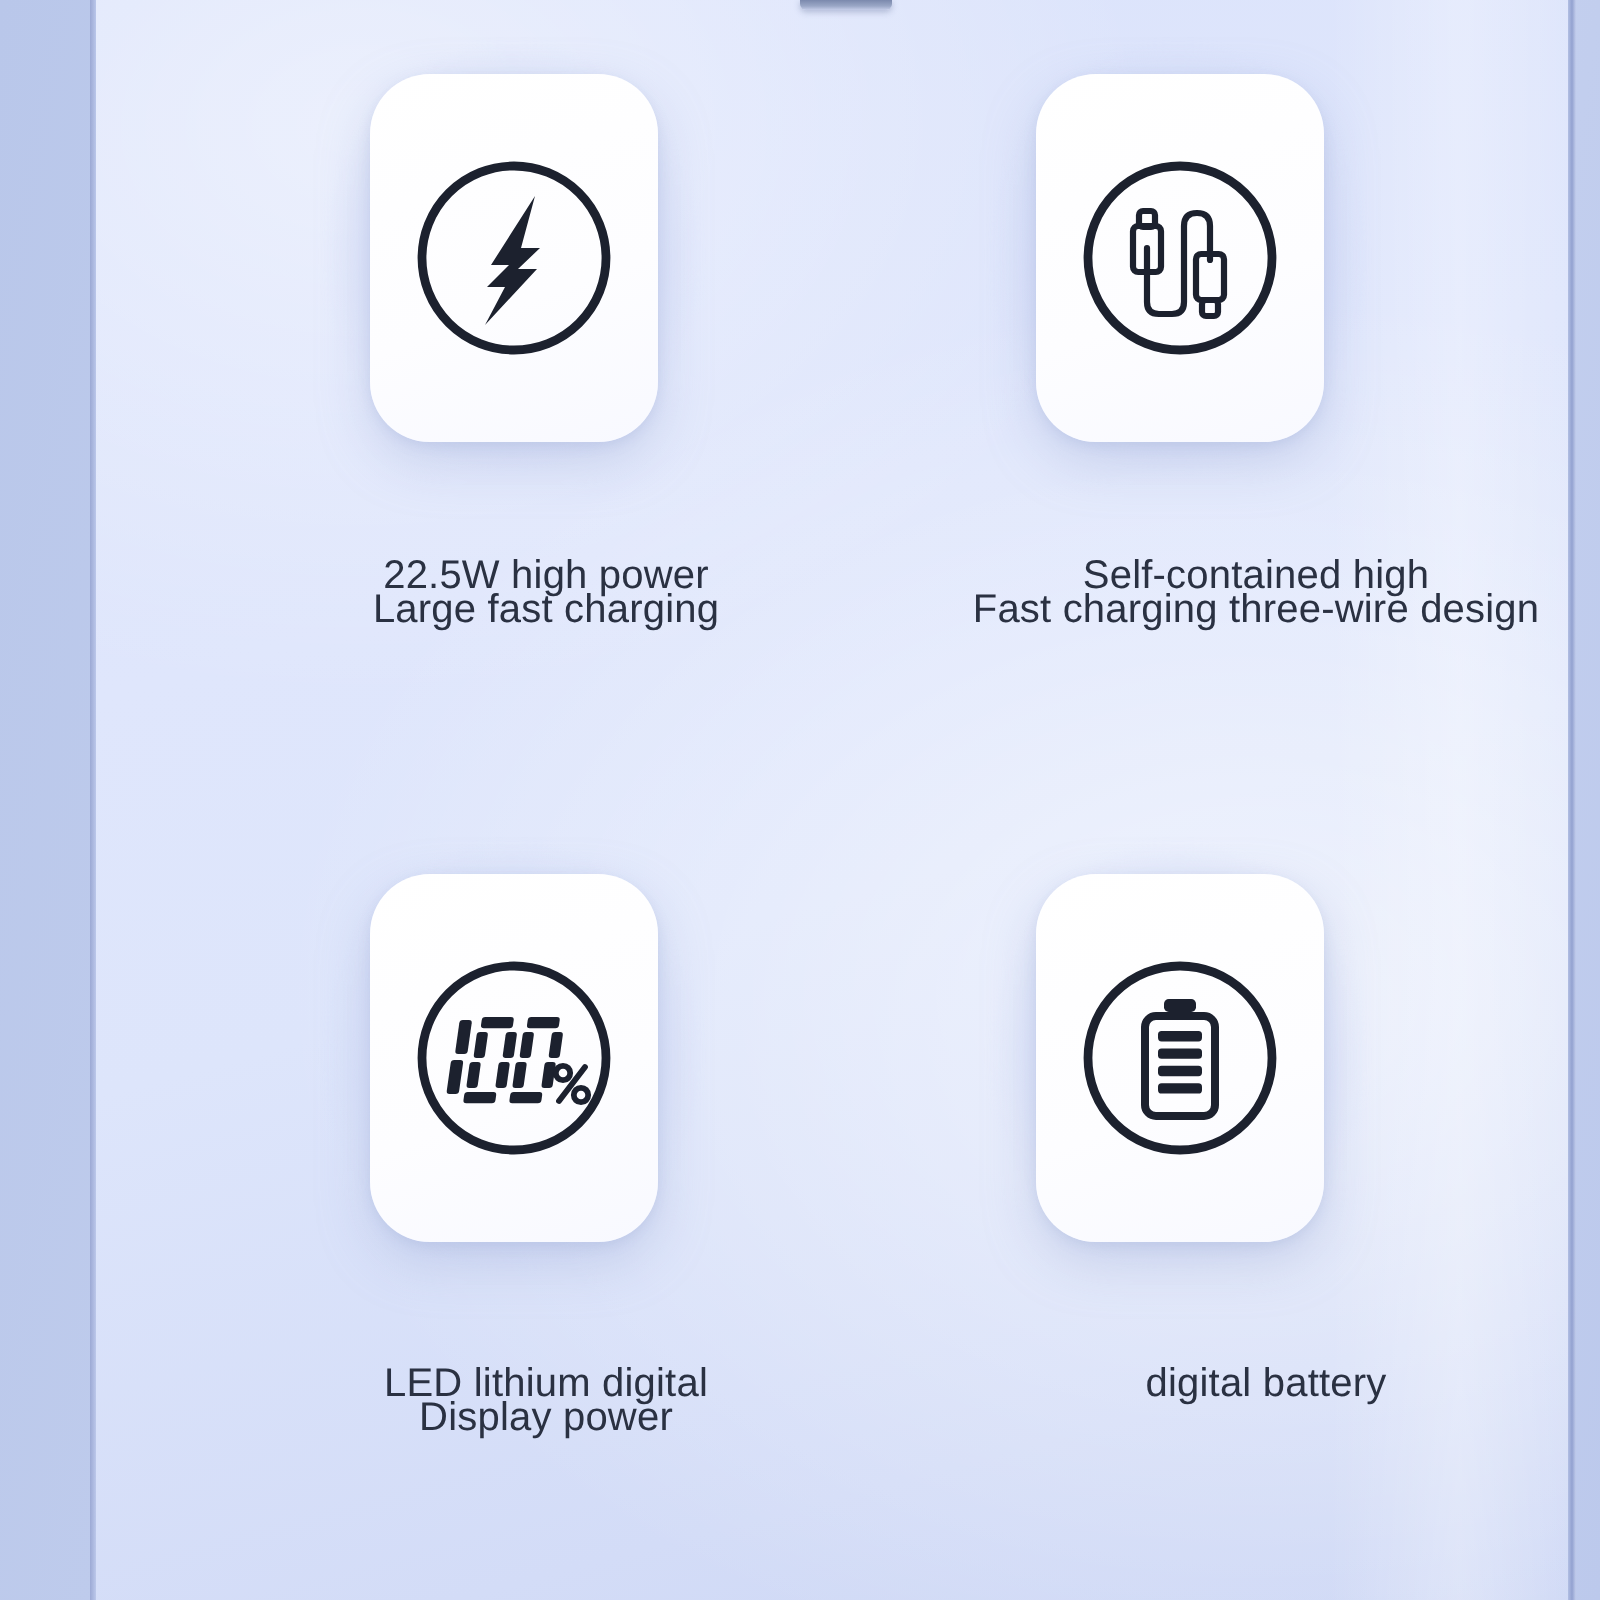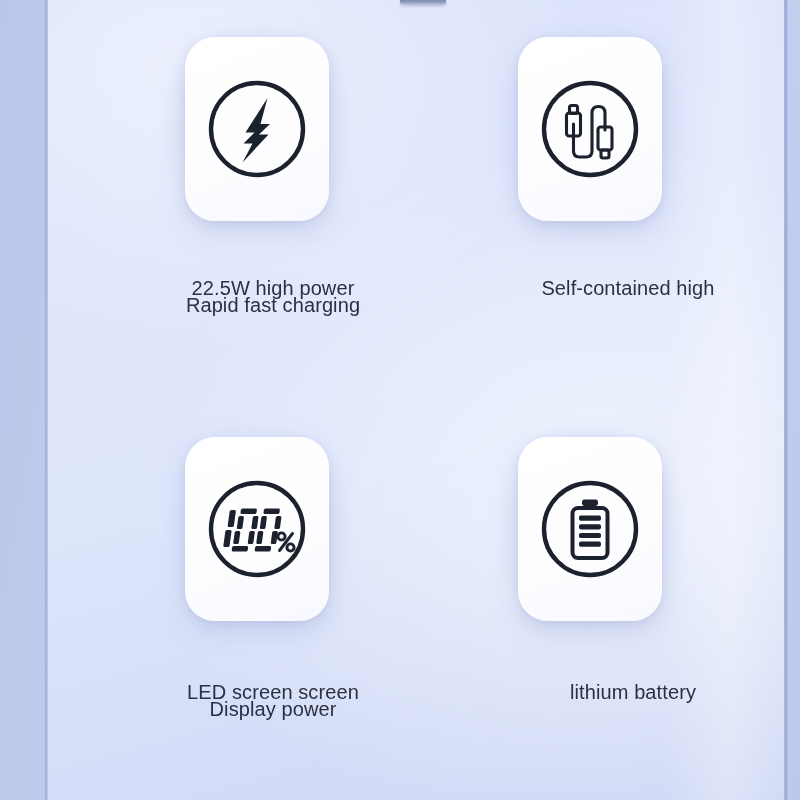--- a/index.html
+++ b/index.html
@@ -161,21 +161,21 @@
       <div class="tile-halo"></div>
       <div class="tile">
         <svg width="104" height="104" viewBox="0 0 104 104">
           <circle cx="52" cy="52" r="46" fill="none" stroke="#1c212e" stroke-width="4.4"></circle>
           <path d="M62.5 21 L40.5 55.5 L49.5 55.5 L38.5 66.5 L47.5 66.5 L37.5 85.5
                    L63.5 57.5 L54 57.5 L65 47 L55.5 47 Z" fill="#1c212e"></path>
         </svg>
       </div>
       <div class="caption">
         <span class="line">22.5W high power</span>
-        <span class="line">Rapid fast charging</span>
+        <span class="line">Large fast charging</span>
       </div>
     </div>
 
     <div class="cell c1">
       <div class="tile-halo"></div>
       <div class="tile">
         <svg width="104" height="104" viewBox="0 0 104 104">
           <circle cx="52" cy="52" r="46" fill="none" stroke="#1c212e" stroke-width="4.4"></circle>
 
           <path d="M35.5 47 L35.5 74 Q35.5 80 41.5 80 L48 80 Q54 80 54 74 L54 36 Q54 29.5 60.5 29.5
@@ -183,20 +183,21 @@
 
           <rect x="28.5" y="36" width="14" height="23" rx="2.6" fill="none" stroke="#1c212e" stroke-width="3.1"></rect>
           <rect x="31.5" y="28.5" width="8" height="8" rx="2" fill="none" stroke="#1c212e" stroke-width="3.1"></rect>
 
           <rect x="60" y="50" width="14" height="23" rx="2.6" fill="none" stroke="#1c212e" stroke-width="3.1"></rect>
           <rect x="63" y="73" width="8" height="8" rx="2" fill="none" stroke="#1c212e" stroke-width="3.1"></rect>
         </svg>
       </div>
       <div class="caption">
         <span class="line">Self-contained high</span>
+        <span class="line">Fast charging three-wire design</span>
       </div>
     </div>
 
     <div class="cell c2">
       <div class="tile-halo"></div>
       <div class="tile">
         <svg width="104" height="104" viewBox="0 0 104 104">
           <circle cx="52" cy="52" r="46" fill="none" stroke="#1c212e" stroke-width="4.4"></circle>
           <g fill="#1c212e" transform="skewX(-8) translate(6,0)">
 
@@ -219,21 +220,21 @@
           </g>
 
           <g stroke="#1c212e" stroke-width="2.9" fill="none">
             <circle cx="76.5" cy="59.5" r="3.6"></circle>
             <circle cx="85.5" cy="70.5" r="3.6"></circle>
             <line x1="87.5" y1="56.5" x2="74.5" y2="73.5" stroke-linecap="round"></line>
           </g>
         </svg>
       </div>
       <div class="caption">
-        <span class="line">LED screen screen</span>
+        <span class="line">LED lithium digital</span>
         <span class="line">Display power</span>
       </div>
     </div>
 
     <div class="cell c3">
       <div class="tile-halo"></div>
       <div class="tile">
         <svg width="104" height="104" viewBox="0 0 104 104">
           <circle cx="52" cy="52" r="46" fill="none" stroke="#1c212e" stroke-width="4.4"></circle>
 
@@ -241,18 +242,18 @@
 
           <rect x="34.5" y="31" width="35" height="50" rx="5.5" fill="none" stroke="#1c212e" stroke-width="4"></rect>
 
           <rect x="41" y="38.5" width="22" height="5.2" rx="1.8" fill="#1c212e"></rect>
           <rect x="41" y="47.2" width="22" height="5.2" rx="1.8" fill="#1c212e"></rect>
           <rect x="41" y="55.9" width="22" height="5.2" rx="1.8" fill="#1c212e"></rect>
           <rect x="41" y="64.6" width="22" height="5.2" rx="1.8" fill="#1c212e"></rect>
         </svg>
       </div>
       <div class="caption">
-        <span class="line">lithium battery</span>
+        <span class="line">digital battery</span>
       </div>
     </div>
 
   </div>
 </div>
 
 </body></html>

